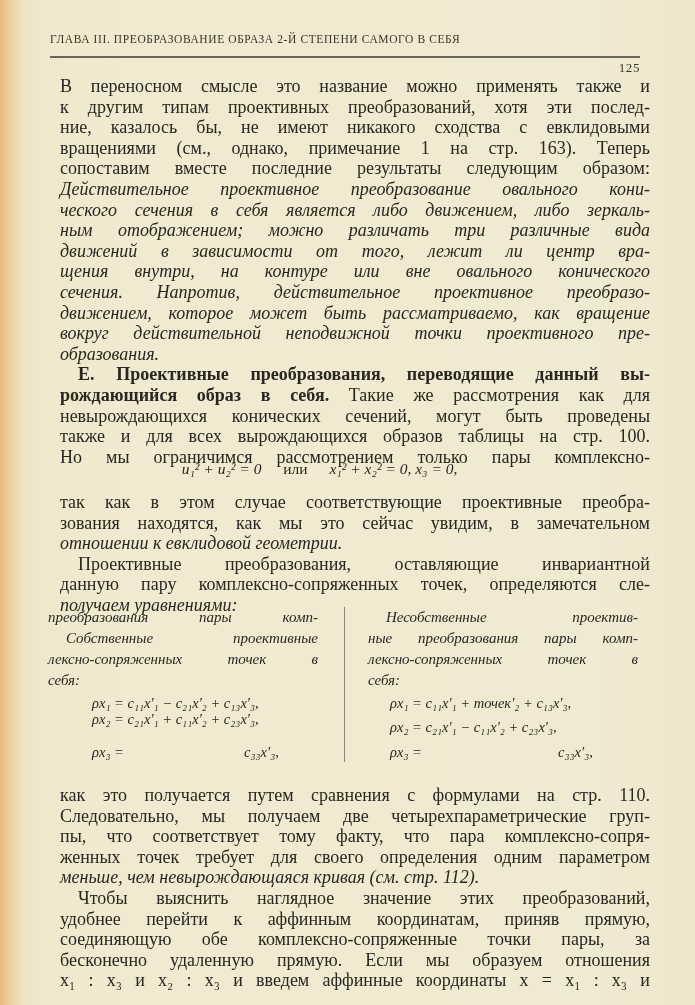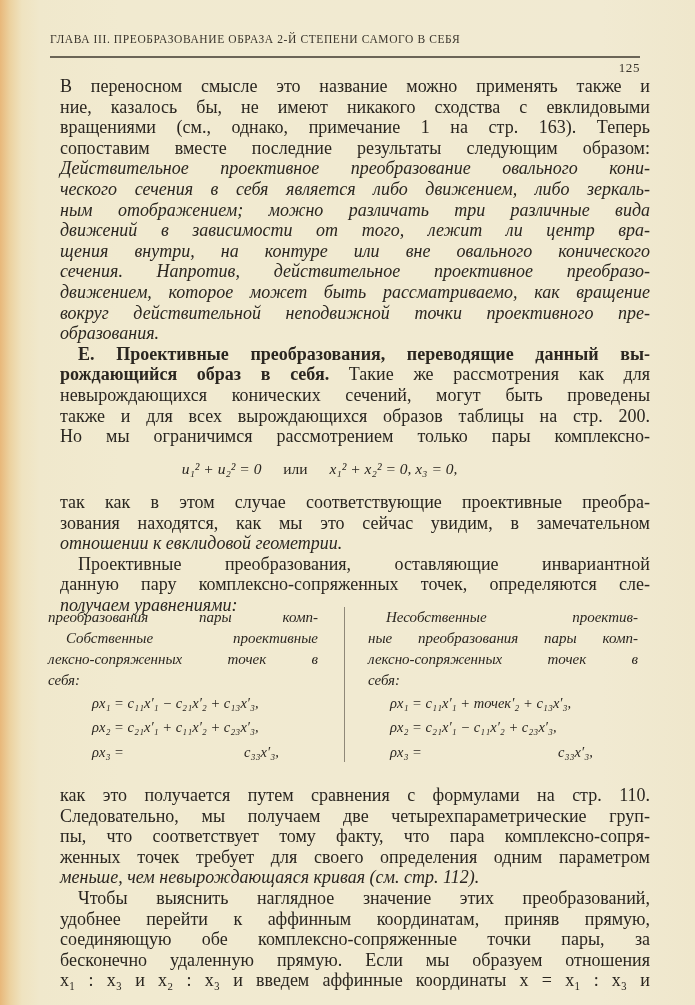--- a/index.html
+++ b/index.html
@@ -46,40 +46,41 @@
 
   <div class="running-head">
     <span class="title">ГЛАВА III. ПРЕОБРАЗОВАНИЕ ОБРАЗА 2-Й СТЕПЕНИ САМОГО В СЕБЯ</span>
     <span class="pageno">125</span>
   </div>
   <div class="head-rule"></div>
 
   <div class="body-text">
     <div>
       <span class="line">В переносном смысле это название можно применять также и</span>
+      <span class="line">к другим типам проективных преобразований, хотя эти послед-</span>
       <span class="line">ние, казалось бы, не имеют никакого сходства с евклидовыми</span>
       <span class="line">вращениями (см., однако, примечание 1 на стр. 163). Теперь</span>
       <span class="line">сопоставим вместе последние результаты следующим образом:</span>
     </div>
     <div class="it">
       <span class="line">Действительное проективное преобразование овального кони-</span>
       <span class="line">ческого сечения в себя является либо движением, либо зеркаль-</span>
       <span class="line">ным отображением; можно различать три различные вида</span>
       <span class="line">движений в зависимости от того, лежит ли центр вра-</span>
       <span class="line">щения внутри, на контуре или вне овального конического</span>
       <span class="line">сечения. Напротив, действительное проективное преобразо-</span>
       <span class="line">движением, которое может быть рассматриваемо, как вращение</span>
       <span class="line">вокруг действительной неподвижной точки проективного пре-</span>
       <span class="line last">образования.</span>
     </div>
     <div>
       <span class="line b indent">Е. Проективные преобразования, переводящие данный вы-</span>
       <span class="line"><b>рождающийся образ в себя.</b><span> Такие же рассмотрения как для</span></span>
       <span class="line">невырождающихся конических сечений, могут быть проведены</span>
-      <span class="line">также и для всех вырождающихся образов таблицы на стр. 200.</span>
+      <span class="line">также и для всех вырождающихся образов таблицы на стр. 100.</span>
       <span class="line">Но мы ограничимся рассмотрением только пары комплексно-</span>
     </div>
   </div>
 
   <div class="formula" style="top:460px;">
     <span>u₁² + u₂² = 0</span>
     <span class="n" style="padding:0 18px;">или</span>
     <span>x₁² + x₂² = 0,   x₃ = 0,</span>
   </div>
 
@@ -97,21 +98,21 @@
   </div>
 
   <div class="cols">
     <div class="col left">
       <span class="line">преобразования пары комп-</span>
       <span class="line indent">Собственные проективные</span>
       <span class="line">лексно-сопряженных точек в</span>
       <span class="line last">себя:</span>
     </div>
     <div class="eq" style="left:44px; top:88px;">ρx₁ = c₁₁x′₁ − c₂₁x′₂ + c₁₃x′₃,</div>
-    <div class="eq" style="left:44px; top:112px;">ρx₂ = c₂₁x′₁ + c₁₁x′₂ + c₂₃x′₃,</div>
+    <div class="eq" style="left:44px; top:104px;">ρx₂ = c₂₁x′₁ + c₁₁x′₂ + c₂₃x′₃,</div>
     <div class="eq" style="left:44px; top:137px;">ρx₃ =</div>
     <div class="eq" style="left:196px; top:137px;">c₃₃x′₃,</div>
 
     <div class="divider"></div>
 
     <div class="col right">
       <span class="line indent">Несобственные проектив-</span>
       <span class="line">ные преобразования пары комп-</span>
       <span class="line">лексно-сопряженных точек в</span>
       <span class="line last">себя:</span>

